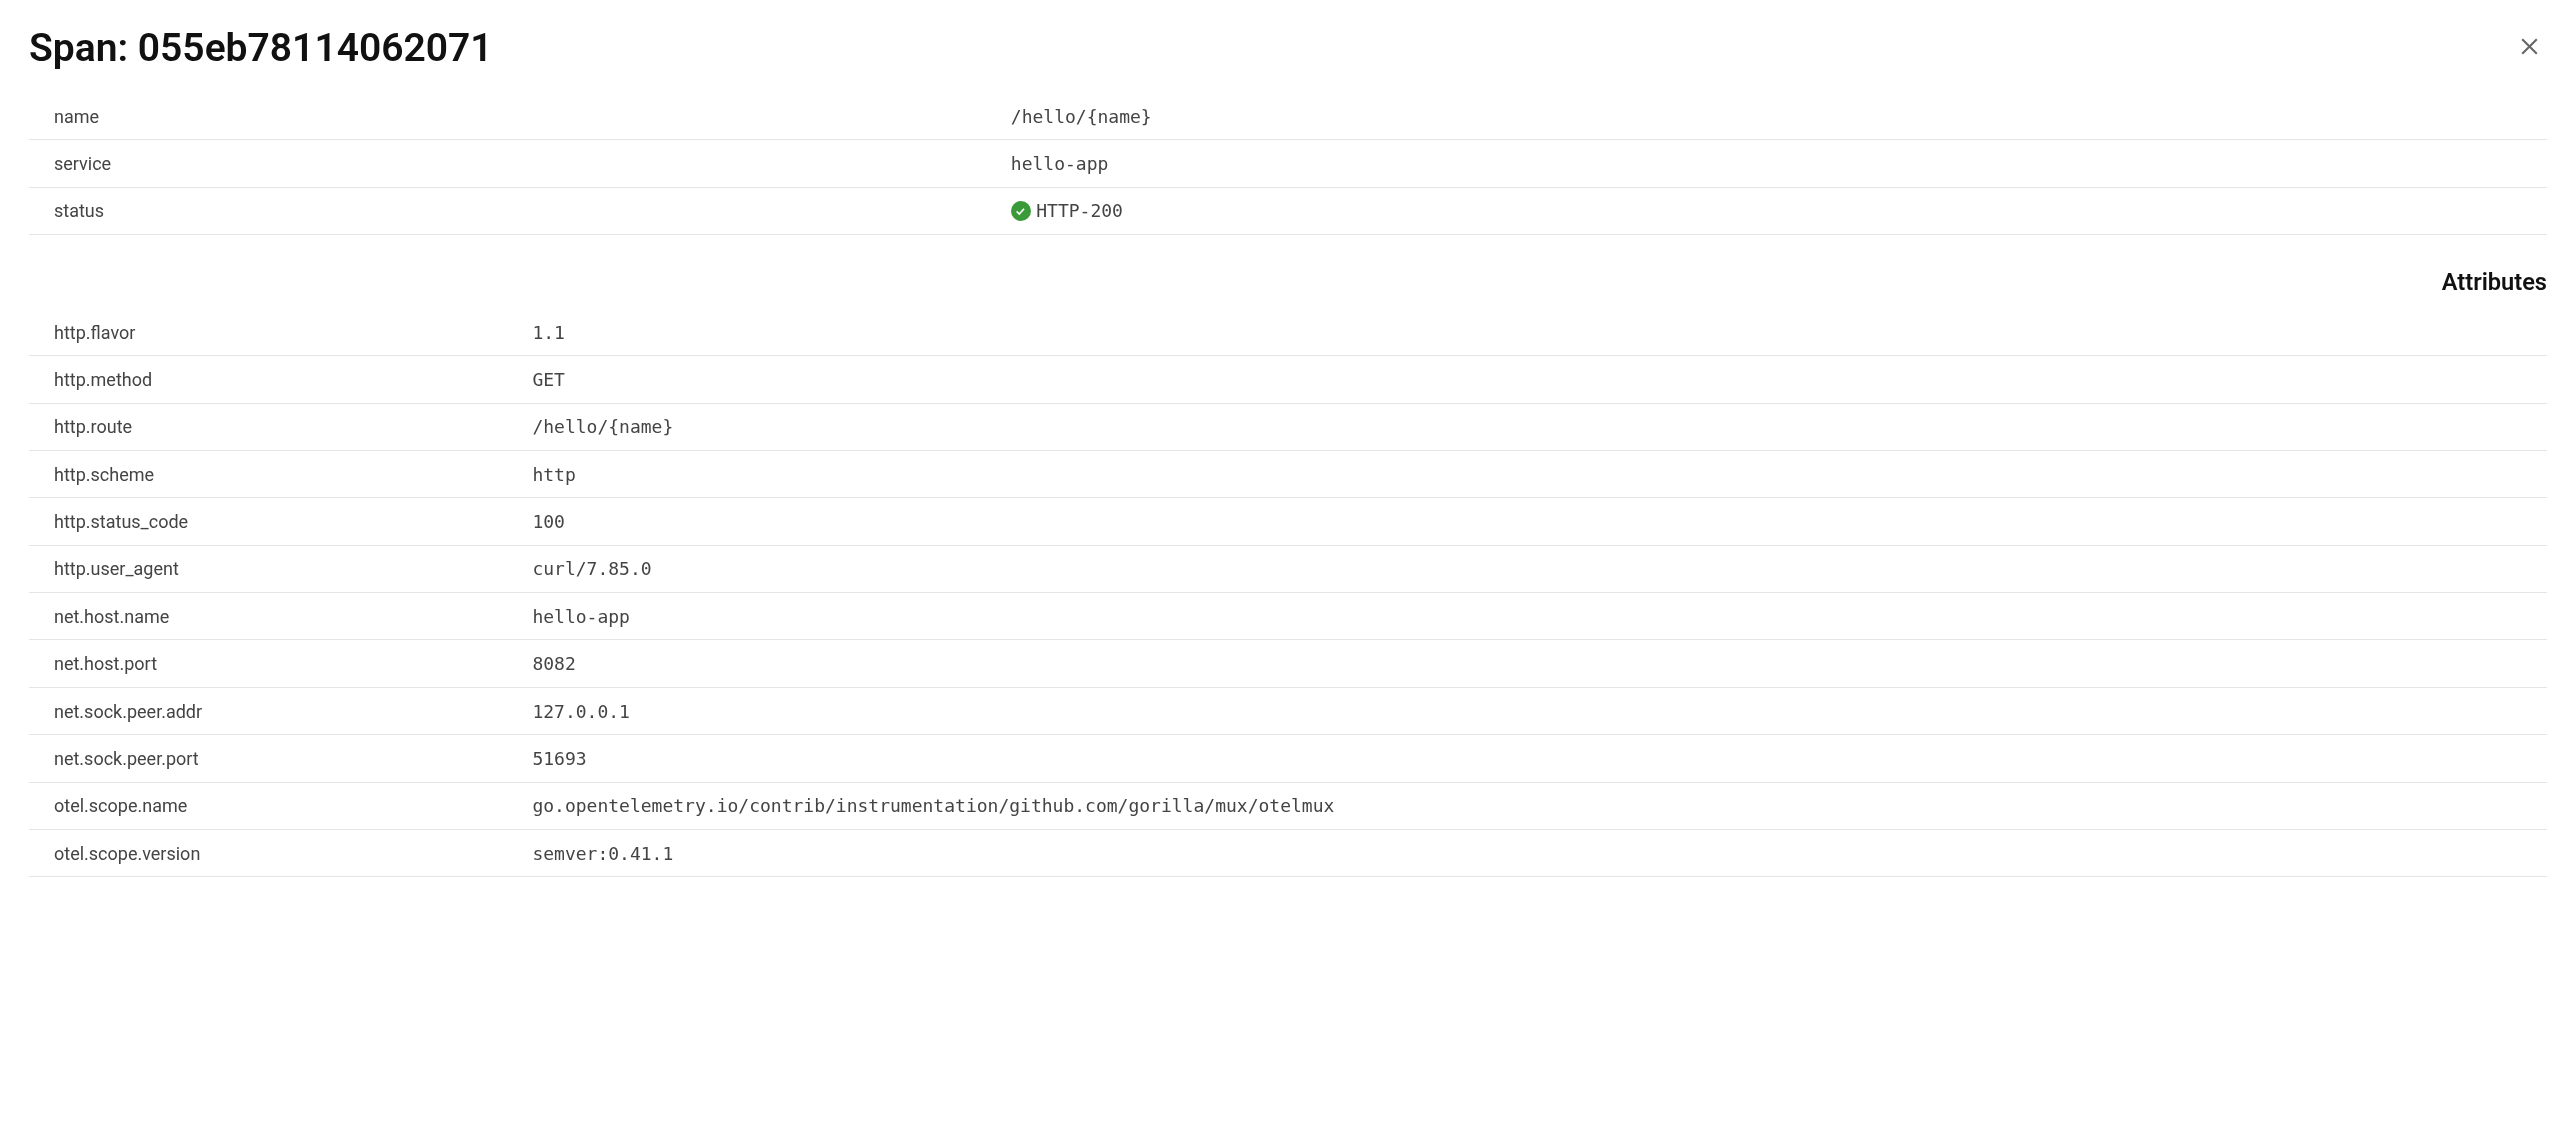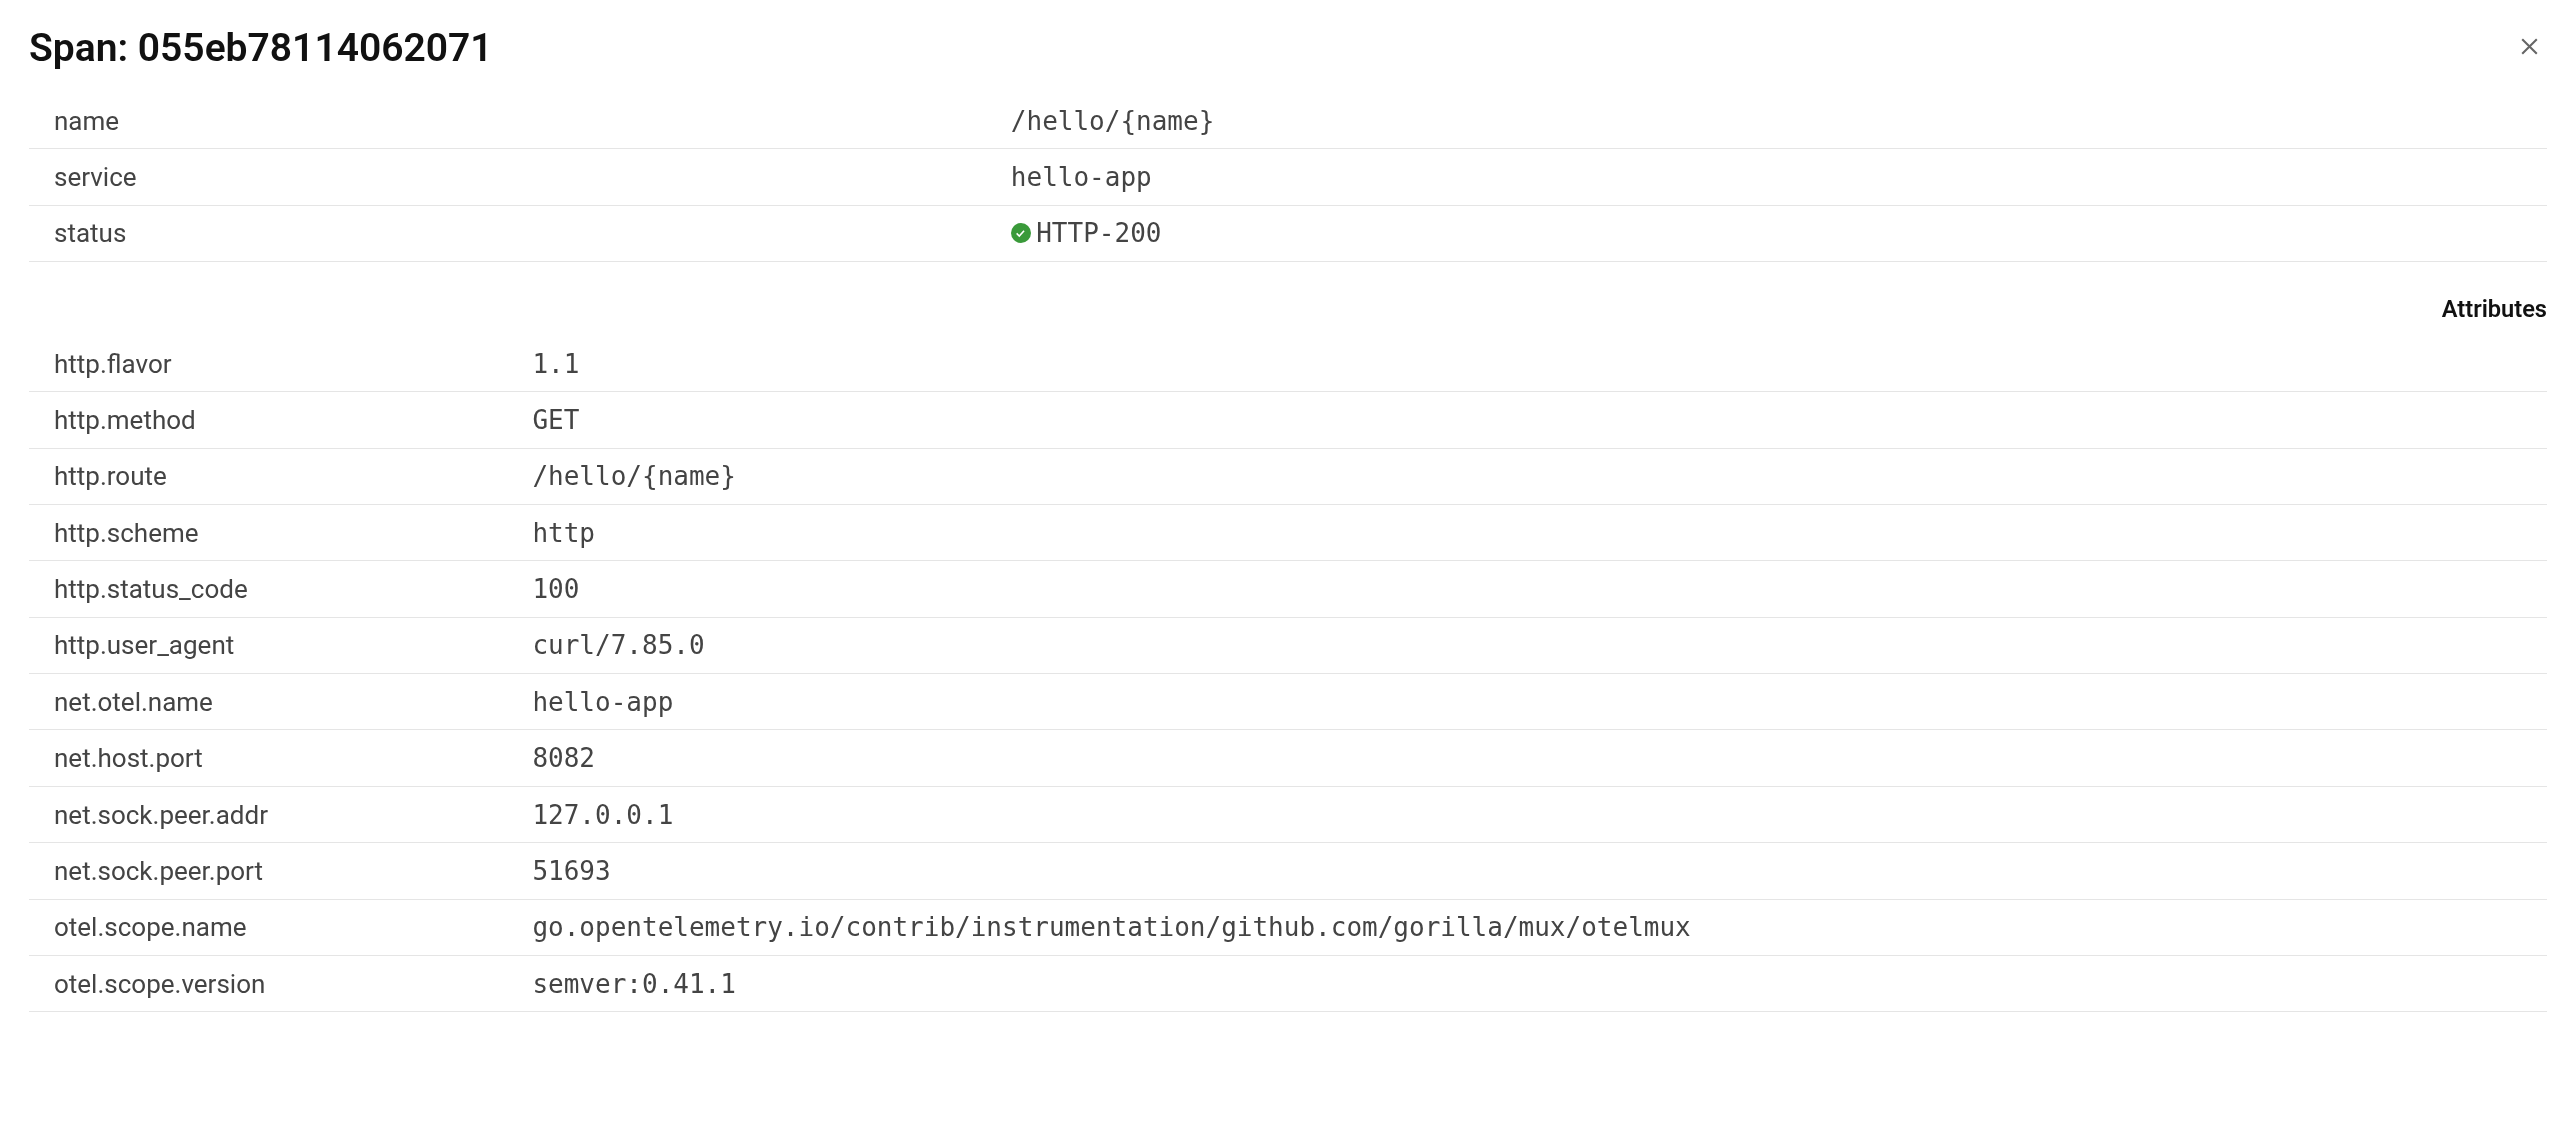--- a/index.html
+++ b/index.html
@@ -41,21 +41,21 @@
   }
   .detail-table, .attr-table {
     width: 100%;
     border-collapse: collapse;
   }
   .detail-table tr, .attr-table tr {
     border-bottom: 0.9px solid #e5e5e5;
   }
   .detail-table td, .attr-table td {
     padding: 12.7px 14.5px 12.7px 25px;
-    font-size: 26px;
+    font-size: 18px;
     vertical-align: middle;
   }
   .detail-table .key-cell {
     width: 38%;
     color: #444;
   }
   .detail-table .val-cell {
     width: 62%;
     font-family: ui-monospace, SFMono-Regular, "SF Mono", Menlo, Consolas, monospace;
     color: #444;
@@ -168,21 +168,21 @@
         </tr>
         <tr>
           <td class="key-cell">http.status_code</td>
           <td class="val-cell">100</td>
         </tr>
         <tr>
           <td class="key-cell">http.user_agent</td>
           <td class="val-cell">curl/7.85.0</td>
         </tr>
         <tr>
-          <td class="key-cell">net.otel.name</td>
+          <td class="key-cell">net.host.name</td>
           <td class="val-cell">hello-app</td>
         </tr>
         <tr>
           <td class="key-cell">net.host.port</td>
           <td class="val-cell">8082</td>
         </tr>
         <tr>
           <td class="key-cell">net.sock.peer.addr</td>
           <td class="val-cell">127.0.0.1</td>
         </tr>

